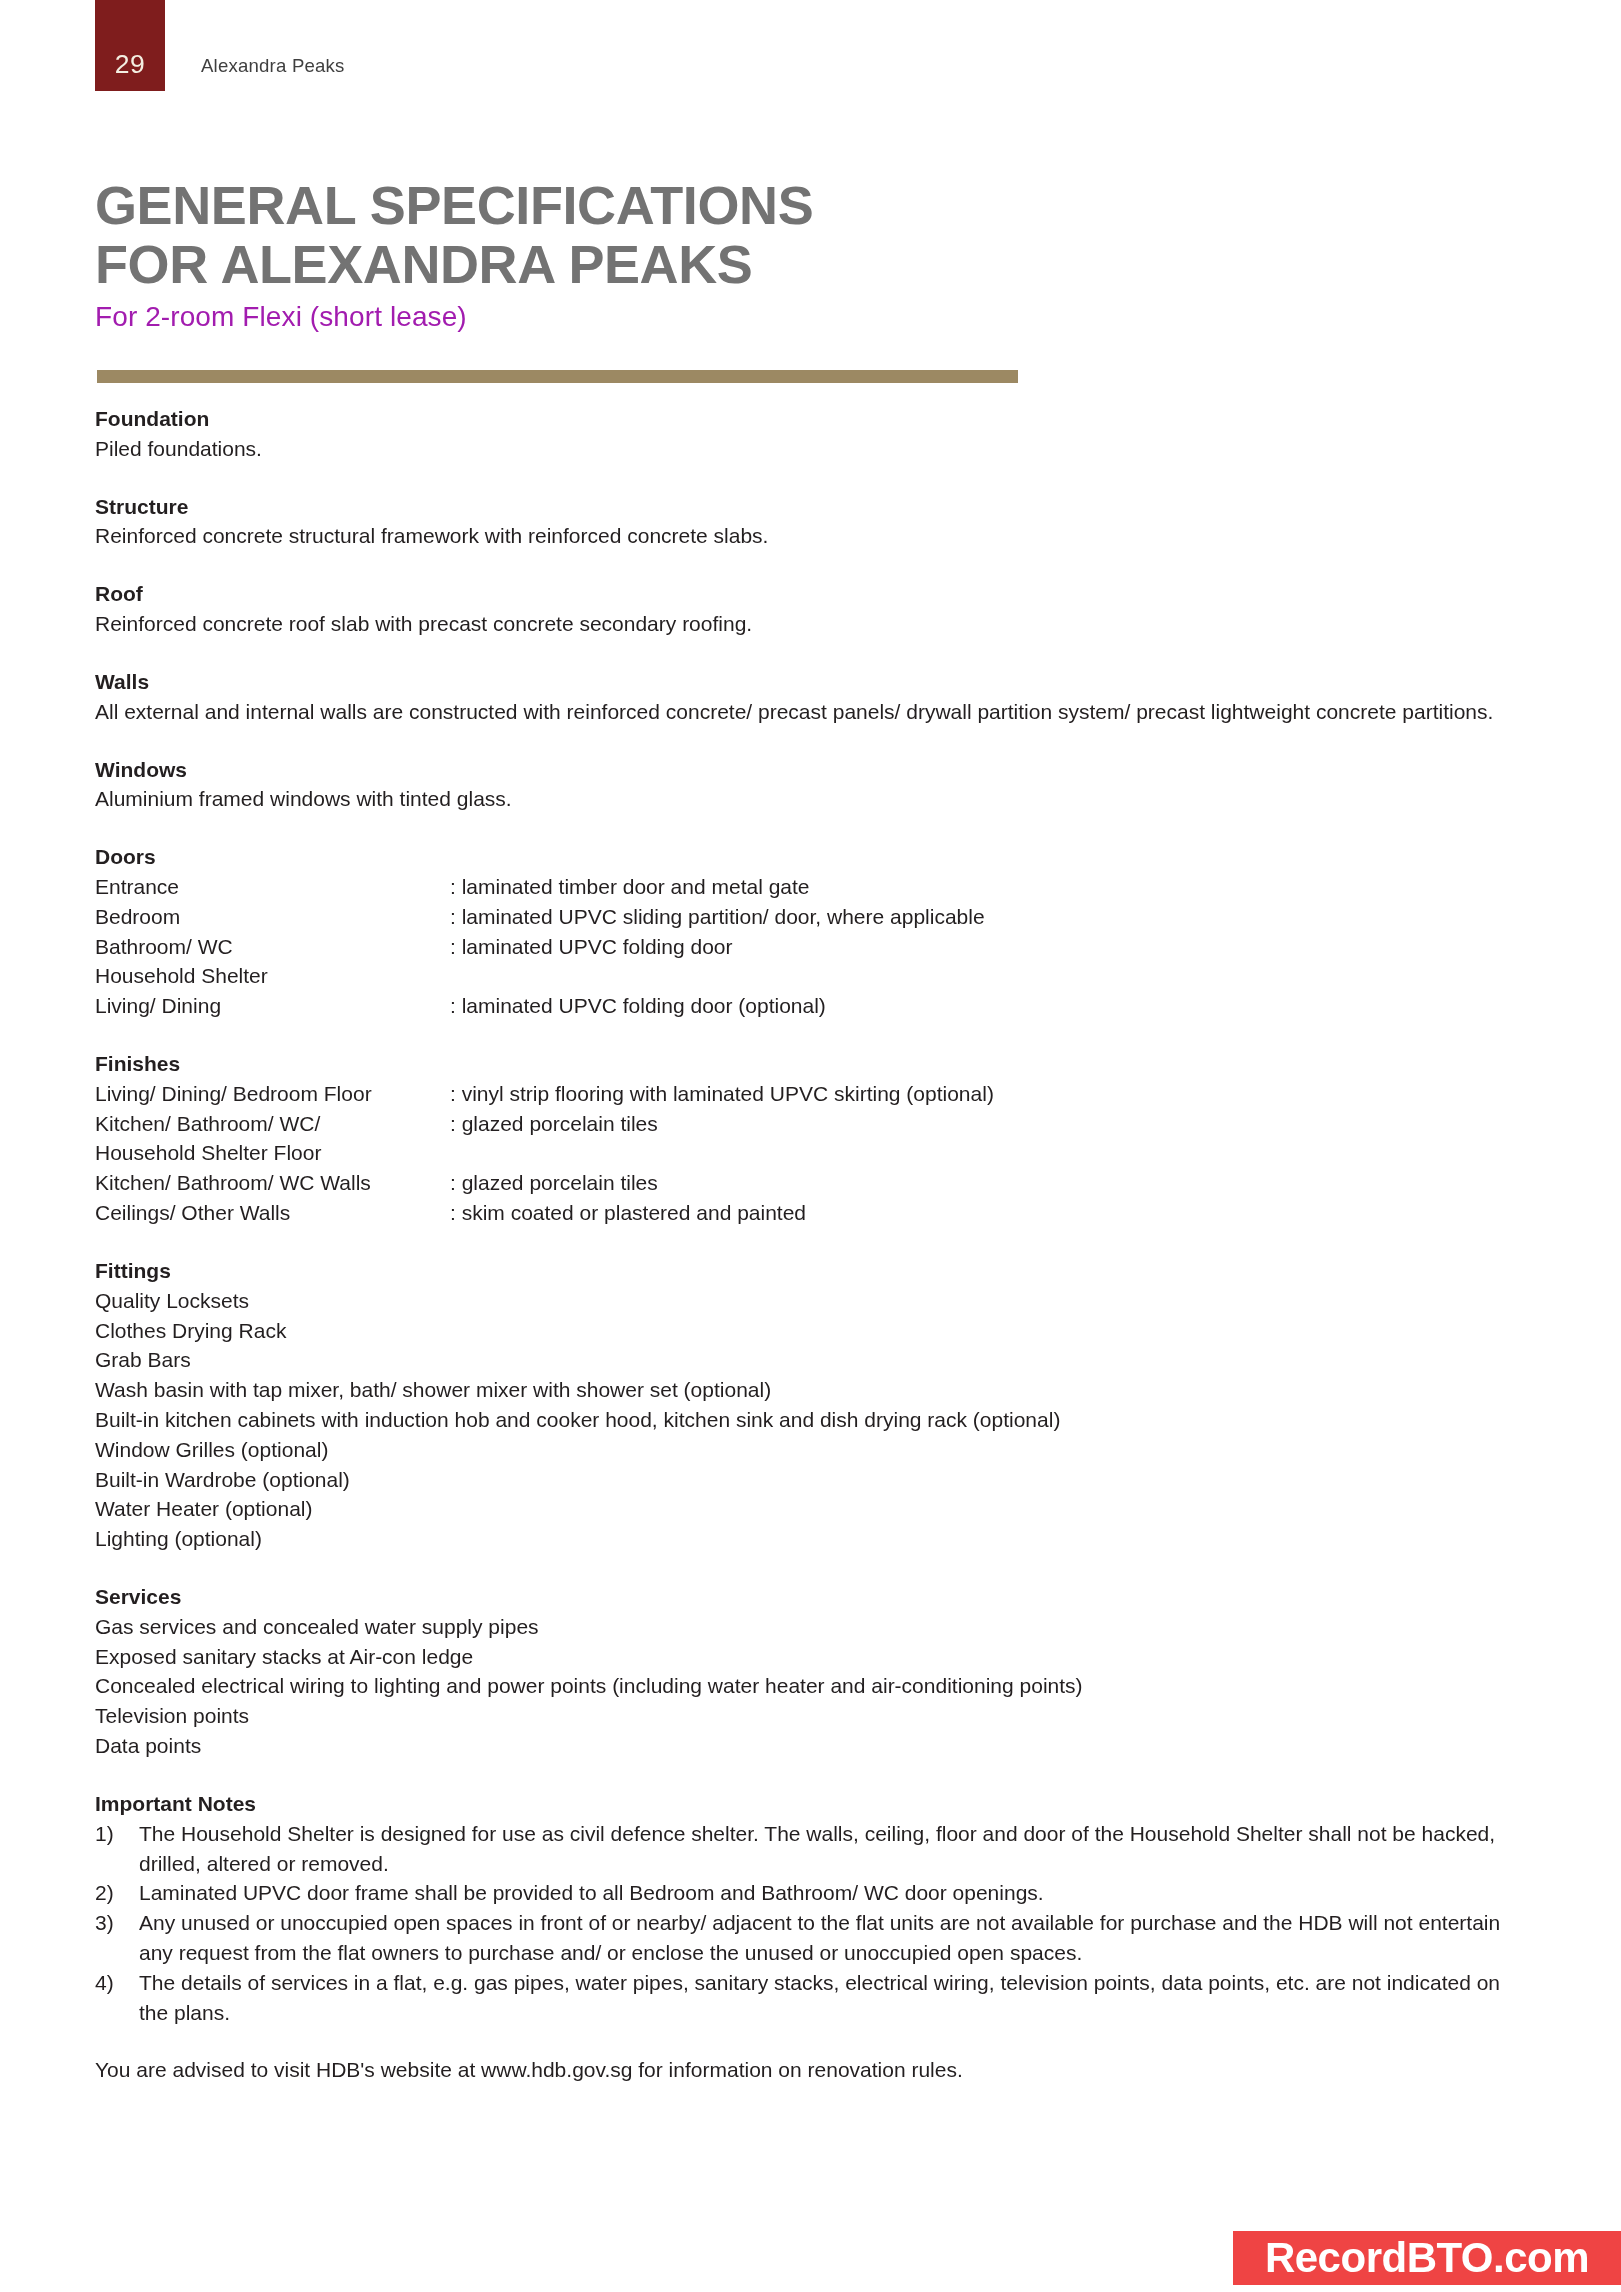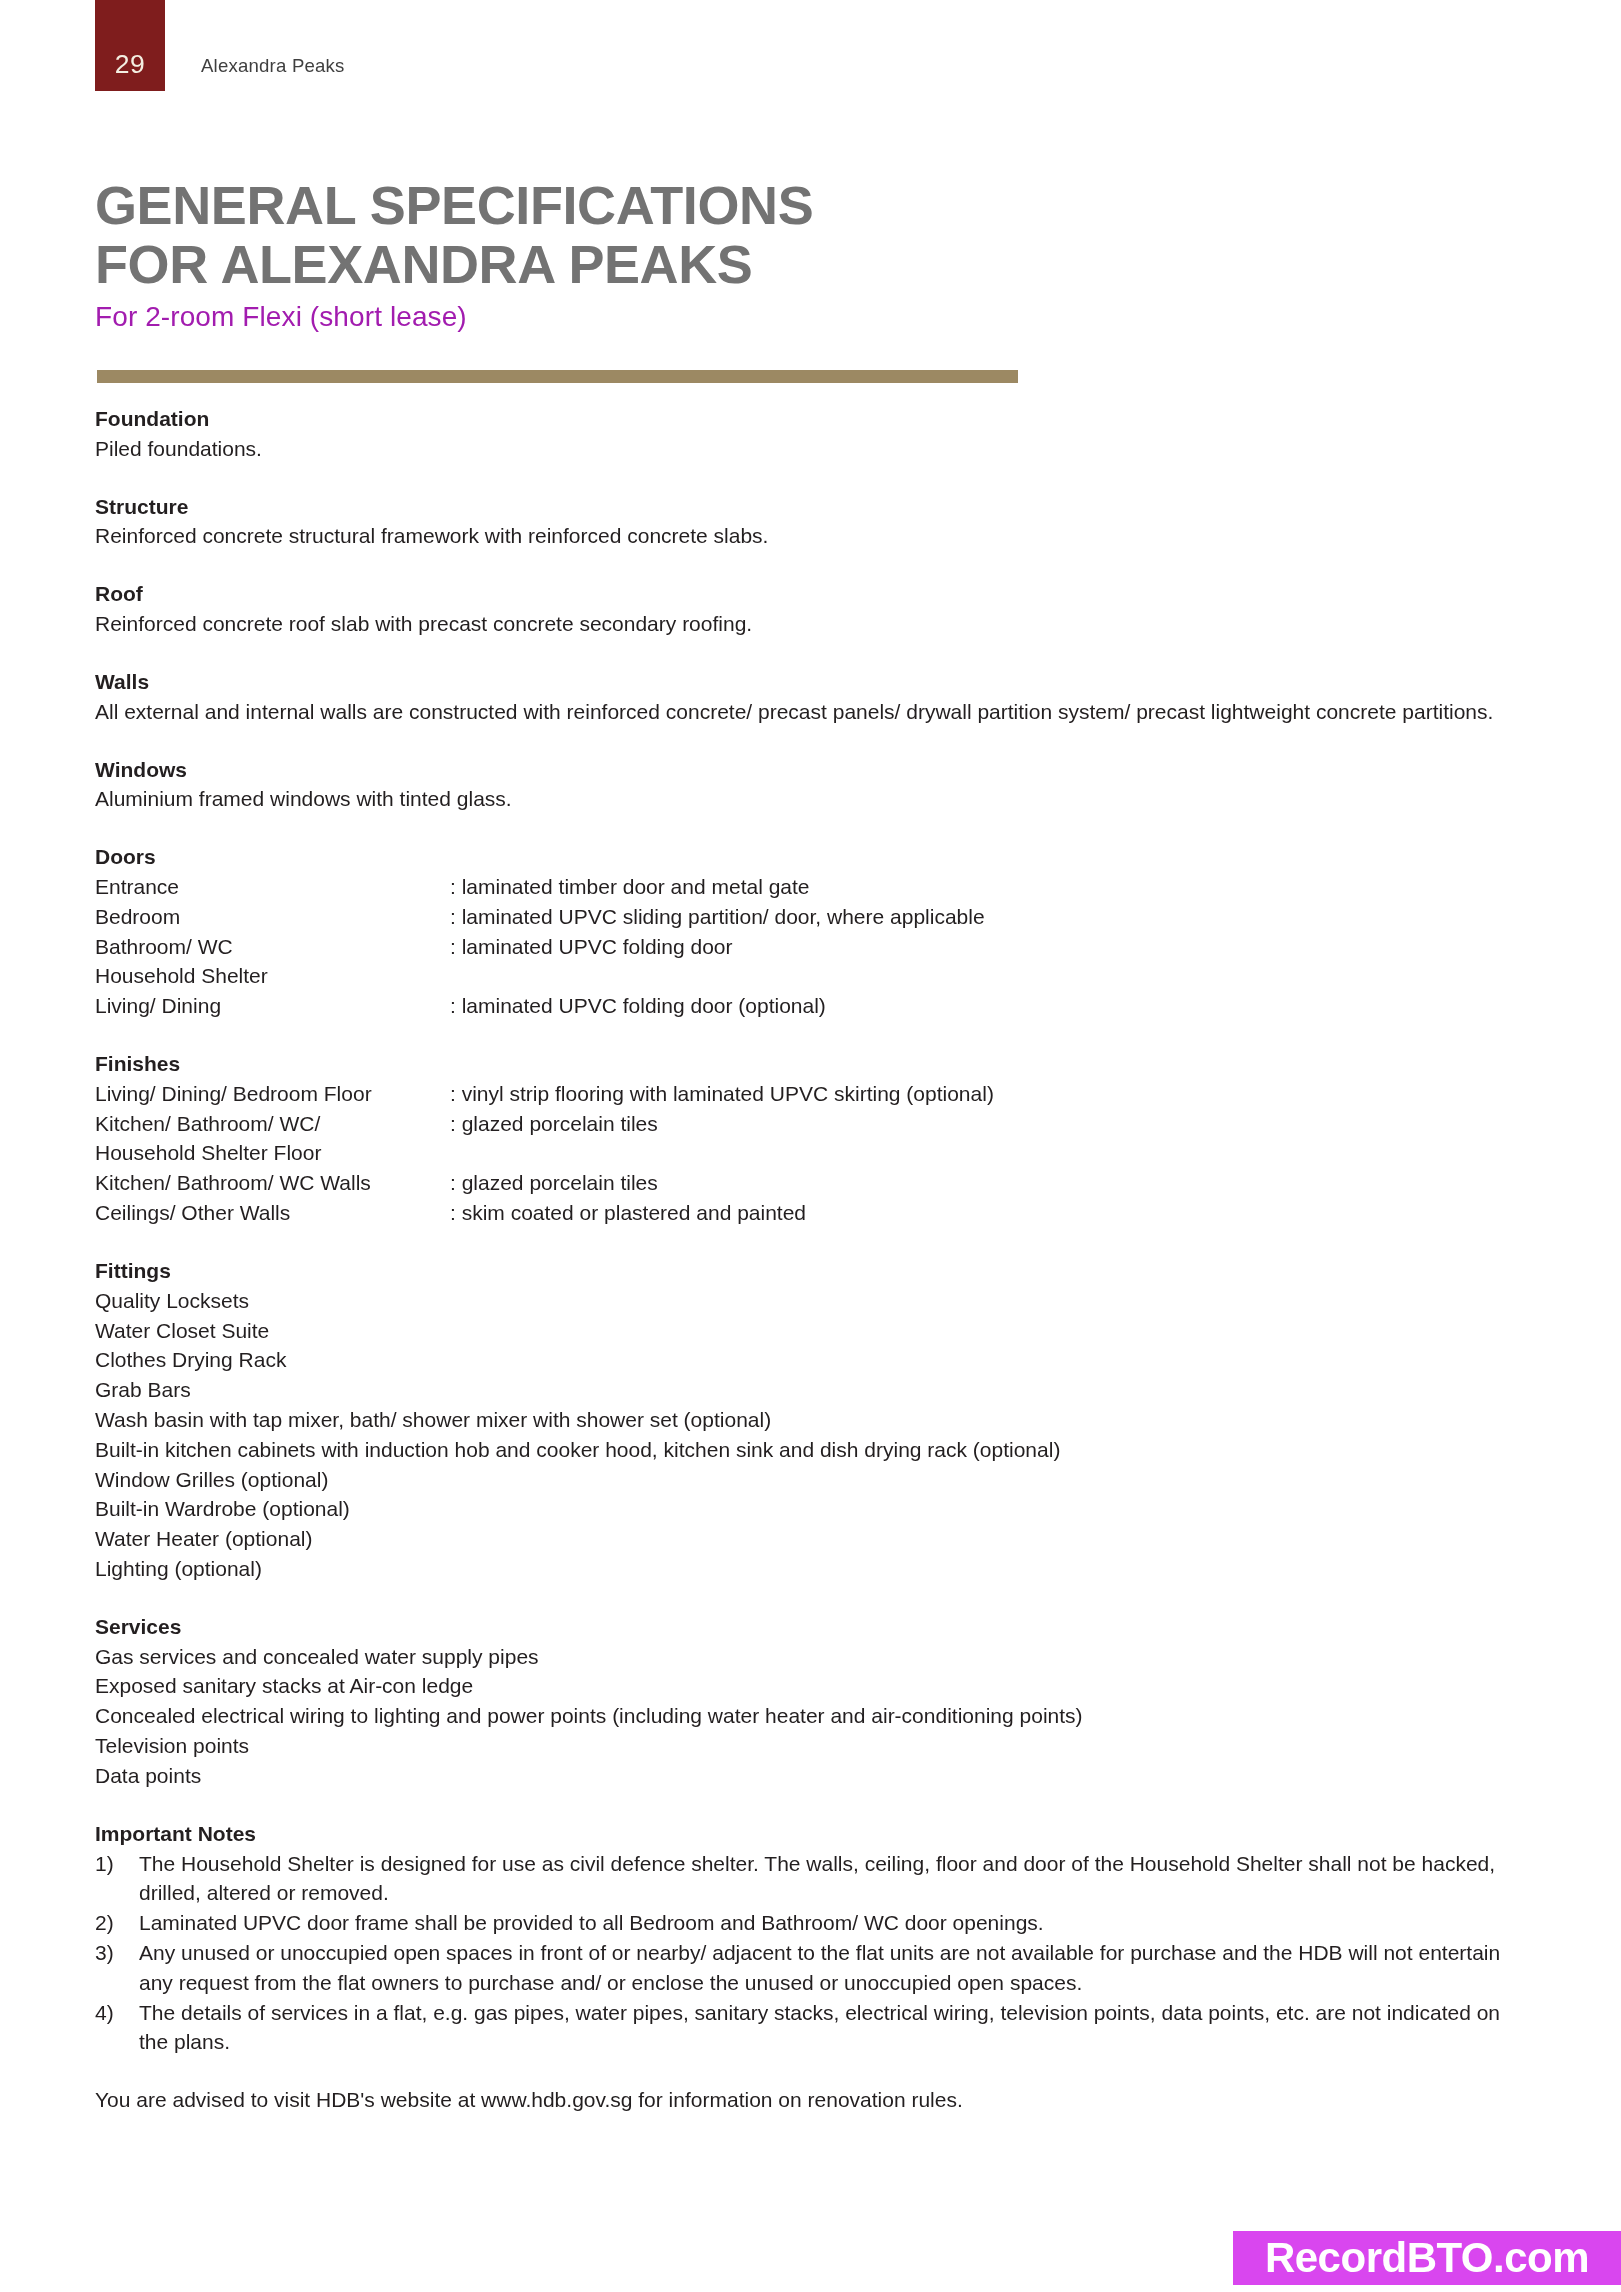--- a/index.html
+++ b/index.html
@@ -135,21 +135,21 @@
     line-height: 1.42;
   }
 
   
   .watermark-bar {
     position: absolute;
     left: 1233px;
     top: 2231px;
     width: 388px;
     height: 54px;
-    background: #d946ef;
+    background: #ef4444;
     display: flex;
     align-items: center;
     justify-content: center;
   }
   .watermark-text {
     color: #ffffff;
     font-size: 42px;
     font-weight: bold;
     letter-spacing: -0.5px;
     line-height: 1;
@@ -252,21 +252,20 @@
           <div class="spec-value">: skim coated or plastered and painted</div>
         </div>
       </div>
   </div>
   <div class="sec-gap"></div>
 
   <div class="section">
     <div class="sec-head">Fittings</div>
     <div id="fittings-rows">
         <div class="plain-line">Quality Locksets</div>
-        <div class="plain-line">Water Closet Suite</div>
         <div class="plain-line">Clothes Drying Rack</div>
         <div class="plain-line">Grab Bars</div>
         <div class="plain-line">Wash basin with tap mixer, bath/ shower mixer with shower set (optional)</div>
         <div class="plain-line">Built-in kitchen cabinets with induction hob and cooker hood, kitchen sink and dish drying rack (optional)</div>
         <div class="plain-line">Window Grilles (optional)</div>
         <div class="plain-line">Built-in Wardrobe (optional)</div>
         <div class="plain-line">Water Heater (optional)</div>
         <div class="plain-line">Lighting (optional)</div>
       </div>
   </div>

